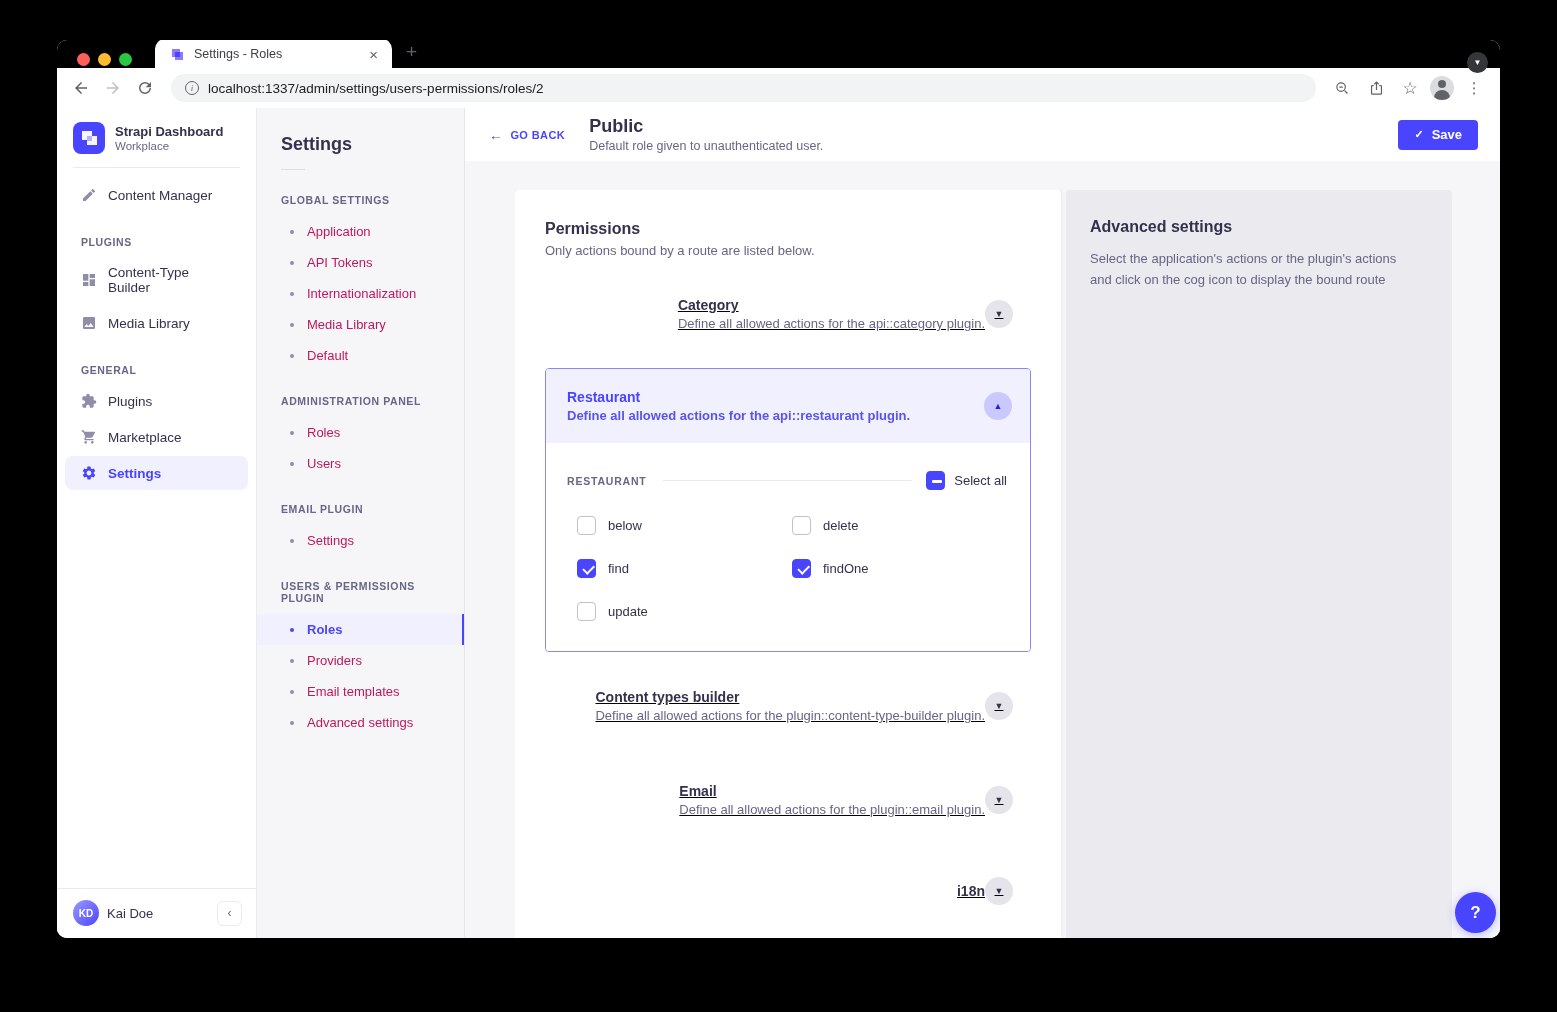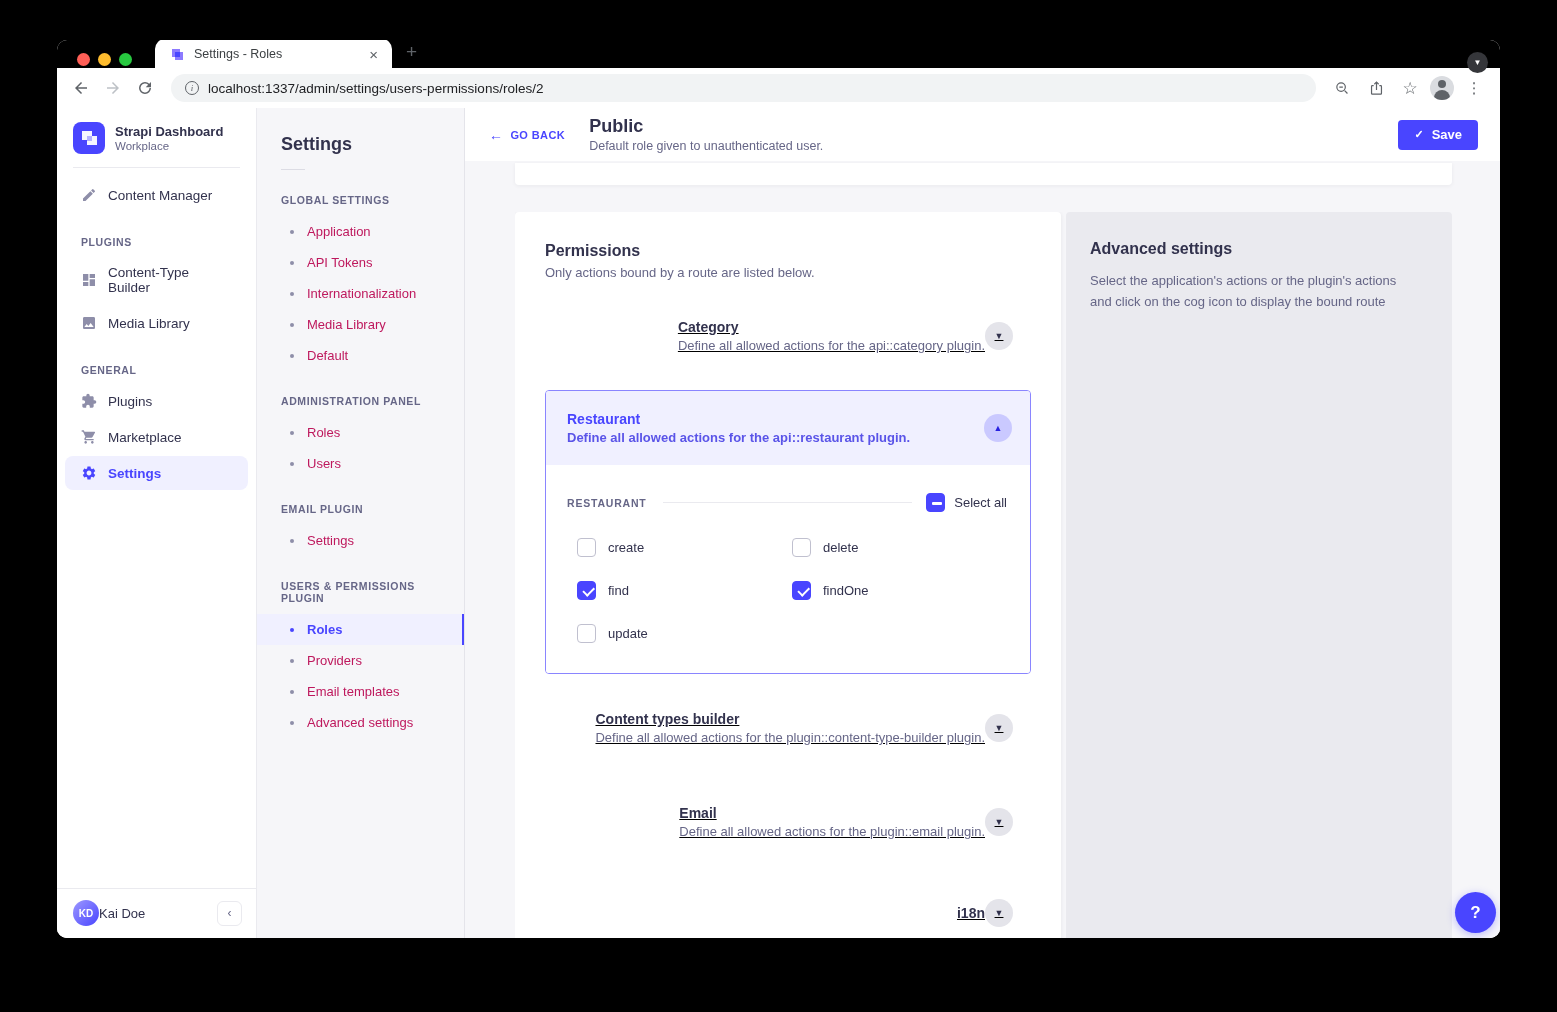--- a/index.html
+++ b/index.html
@@ -50,21 +50,21 @@
   .brand-sub { font-size:11.5px; color:#666687; }
   .sidebar-divider { height:1px; background:#eaeaef; margin:0 16px; }
   .nav { flex:1; padding:10px 8px 0; }
   .nav-item { display:flex; align-items:center; gap:11px; padding:9px 16px; border-radius:8px; margin-bottom:2px; }
   .nav-item svg { width:16px; height:16px; fill:#8e8ea9; flex:0 0 auto; }
   .nav-item .nav-label { font-size:13.5px; color:#32324d; }
   .nav-item.active { background:#f0f0ff; }
   .nav-item.active svg { fill:#4945ff; }
   .nav-item.active .nav-label { color:#4945ff; font-weight:bold; }
   .nav-heading { font-size:10.5px; font-weight:bold; letter-spacing:.6px; color:#666687; padding:22px 16px 8px; }
-  .user-row { border-top:1px solid #eaeaef; display:flex; align-items:center; gap:0; padding:11px 14px 12px 16px; }
+  .user-row { border-top:1px solid #eaeaef; display:flex; align-items:center; gap:8px; padding:11px 14px 12px 16px; }
   .user-avatar { width:26px; height:26px; border-radius:50%; background:linear-gradient(135deg,#9d98ff 0%,#4945ff 100%);
     color:#fff; font-size:10px; font-weight:bold; display:flex; align-items:center; justify-content:center; }
   .user-name { font-size:13px; color:#32324d; flex:1; }
   .collapse-btn { width:25px; height:25px; border:1px solid #eaeaef; border-radius:6px; background:#fff; color:#666687;
     font-size:12px; display:flex; align-items:center; justify-content:center; }
 
   
   .subnav { width:208px; background:#f6f6f9; border-right:1px solid #e4e4ea; flex:0 0 auto; overflow:hidden; }
   .subnav-title { font-size:18px; font-weight:bold; color:#32324d; padding:26px 24px 14px; }
   .subnav-title-divider { width:24px; height:1px; background:#dcdce4; margin:0 24px 6px; }
@@ -82,21 +82,21 @@
   .page-header { height:53px; background:#fff; display:flex; align-items:center; padding:0 22px 0 24px; gap:24px; flex:0 0 auto; }
   .goback { display:flex; align-items:center; gap:7px; color:#4945ff; font-size:11px; font-weight:bold; letter-spacing:.4px; }
   .goback .arrow { font-size:14px; font-weight:normal; }
   .page-title-block { flex:1; }
   .page-title { font-size:18px; font-weight:bold; color:#32324d; line-height:1.2; }
   .page-subtitle { font-size:12.5px; color:#666687; margin-top:2px; }
   .save-btn { background:#4945ff; color:#fff; border:none; border-radius:4px; height:30px; padding:0 16px;
     font-size:13px; font-weight:bold; display:flex; align-items:center; gap:8px; font-family:inherit; }
   .save-check { font-size:11px; }
 
-  .scrollarea { flex:1; background:#f6f6f9; padding:2px 48px 0 50px; display:flex; flex-direction:column; overflow:hidden; }
+  .scrollarea { flex:1; background:#f6f6f9; padding:2px 48px 0 50px; display:flex; overflow:hidden; }
   .card-fragment { height:22px; background:#fff; border-radius:0 0 4px 4px; flex:0 0 auto; box-shadow:0 1px 4px rgba(33,33,52,.06); }
   .panels { flex:1; display:flex; gap:5px; margin-top:27px; overflow:hidden; }
 
   .perm-card { width:546px; flex:0 0 auto; background:#fff; border-radius:4px 4px 0 0; padding:30px 30px 0;
     box-shadow:0 1px 4px rgba(33,33,52,.08); overflow:hidden; }
   .perm-title { font-size:16px; font-weight:bold; color:#32324d; }
   .perm-subtitle { font-size:13px; color:#666687; margin-top:5px; }
   .accordion-list { margin-top:26px; }
 
   .accordion { display:flex; align-items:center; justify-content:flex-end; padding:13px 18px 13px 21px; margin-bottom:24px;text-decoration:underline; }
@@ -378,21 +378,21 @@
                     <span class="group-label">RESTAURANT</span>
                     <span class="group-line"></span>
                     <label class="selectall">
                       <span class="cb indeterminate"></span>
                       <span class="cb-label-txt">Select all</span>
                     </label>
                   </div>
                   <div class="cb-grid">
                     <label class="cb-cell">
                       <span class="cb"></span>
-                      <span class="cb-label-txt">create</span>
+                      <span class="cb-label-txt">below</span>
                     </label>
                     <label class="cb-cell">
                       <span class="cb"></span>
                       <span class="cb-label-txt">delete</span>
                     </label>
                     <label class="cb-cell">
                       <span class="cb checked"></span>
                       <span class="cb-label-txt">find</span>
                     </label>
                     <label class="cb-cell">

